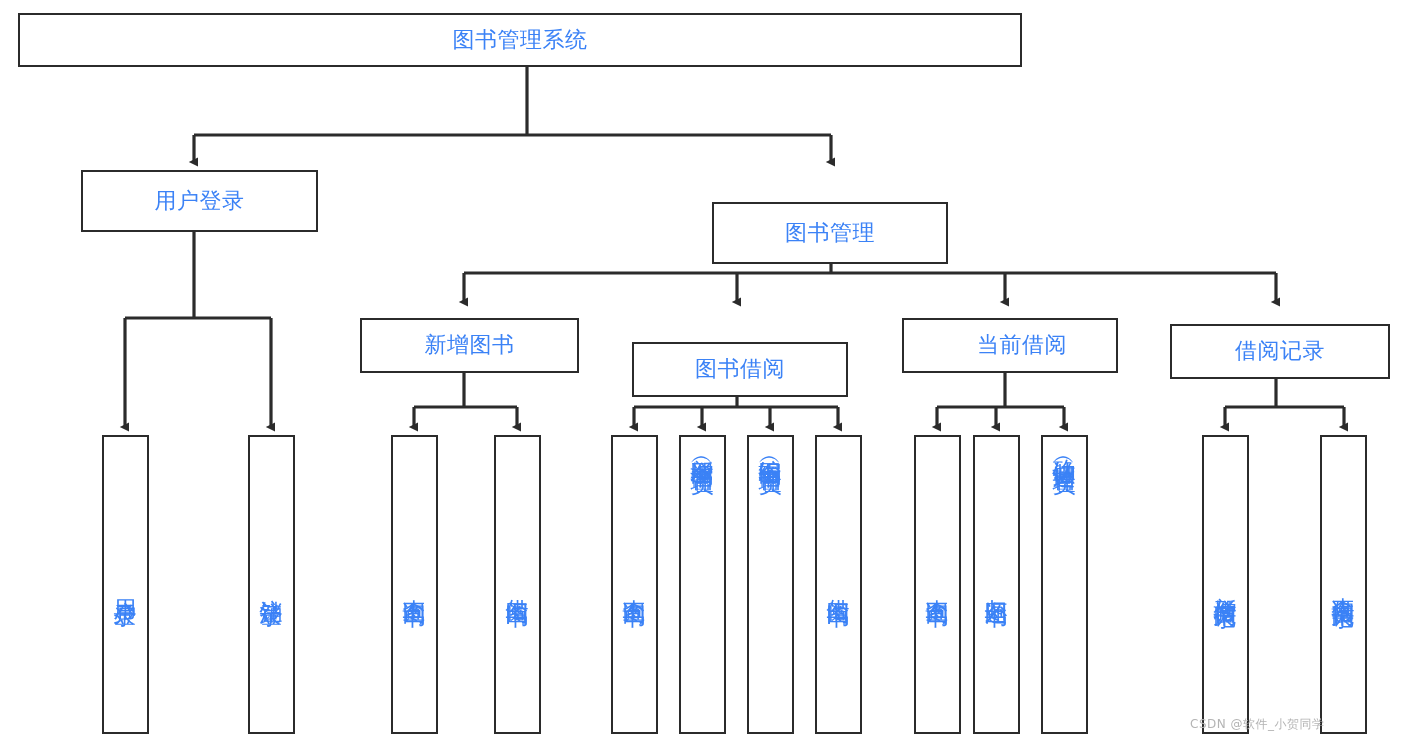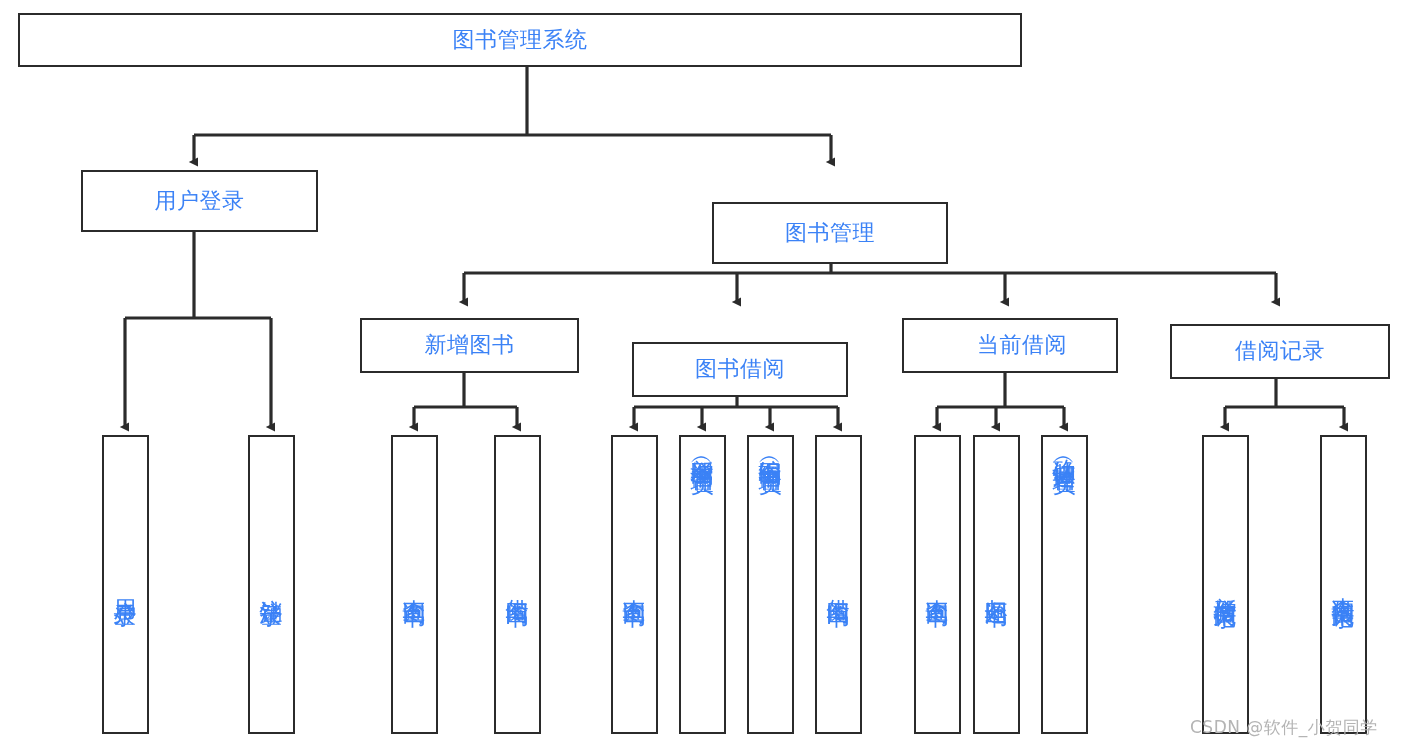--- a/index.html
+++ b/index.html
@@ -56,21 +56,21 @@
     line-height: 1.22;
     letter-spacing: 2px;
     white-space: nowrap;
   }
   .node-v.center-v {
     align-items: center;
     padding-top: 0;
   }
   .watermark {
     position: absolute;
-    font-size: 17px;
+    font-size: 12px;
     color: #b4b4b4;
     white-space: nowrap;
     letter-spacing: 0.5px;
   }
 </style>
 </head>
 <body>
 
 <div id="diagram-root">
 

